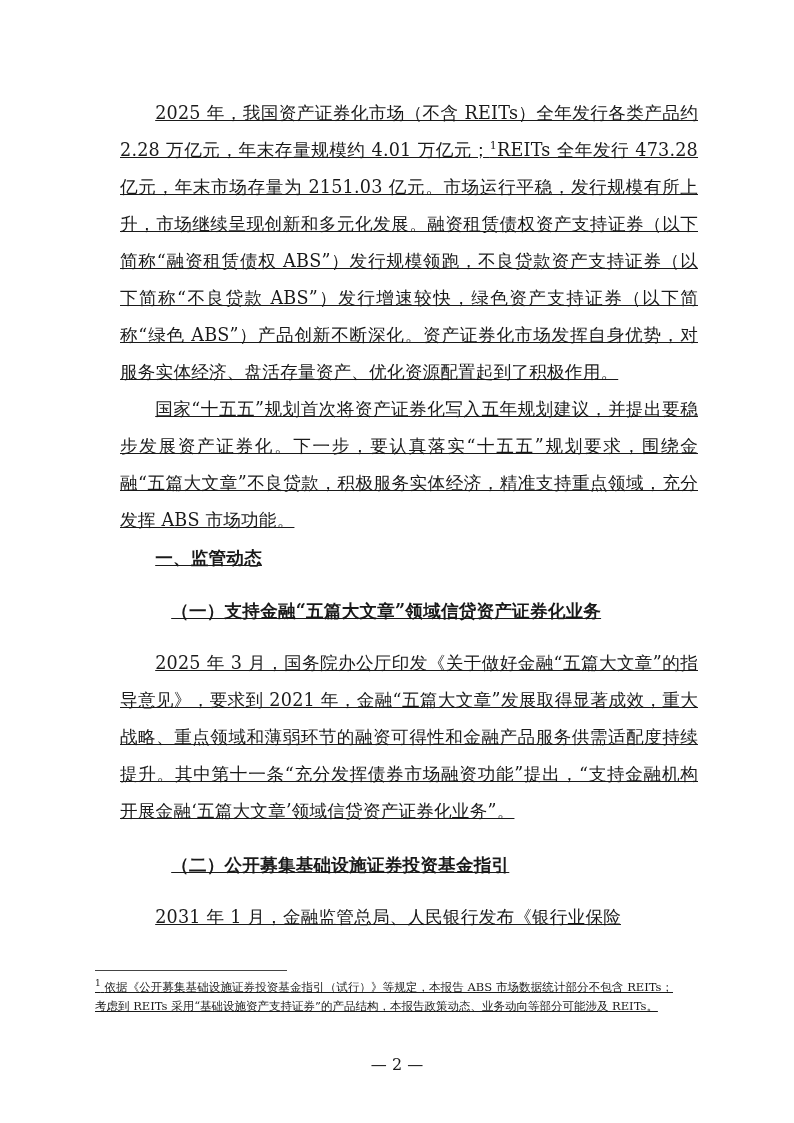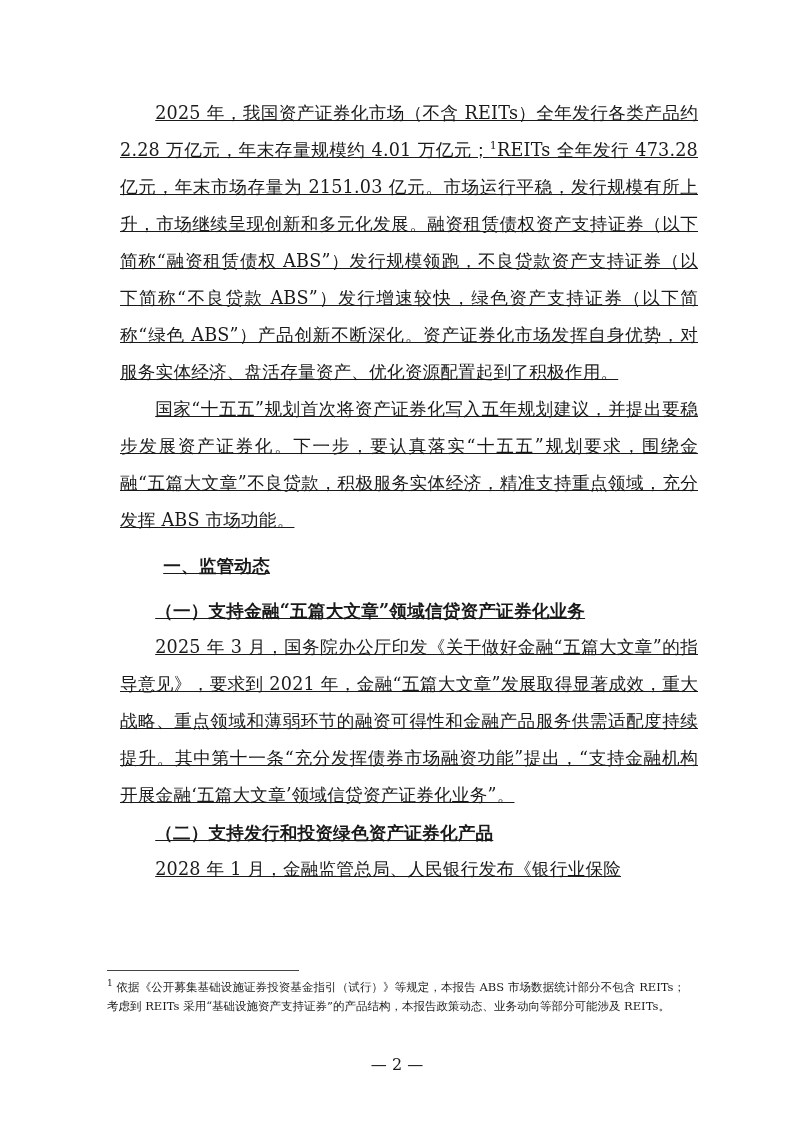--- a/index.html
+++ b/index.html
@@ -30,39 +30,40 @@
     line-height: 37px;
     text-align: justify;
     text-justify: inter-ideograph;
     letter-spacing: 0.2px;
   }
   p.para {
     margin: 0;
     text-indent: 2em;
   }
   p.heading1 {
-    margin: 8px;
+    margin: 0;
     text-indent: 2em;
     font-weight: bold;
   }
   p.heading2 {
-    margin: 0;
+    margin: 16px;
     text-indent: 2em;
     font-weight: bold;
   }
   sup.fn {
     font-size: 11px;
     vertical-align: super;
     line-height: 0;
   }
   .footnote-area {
     position: absolute;
-    left: 107px;
+    left: 95px;
     top: 970px;
     width: 578px;
+    text-decoration: underline;
   }
   .footnote-rule {
     width: 192px;
     height: 0;
     border-top: 1px solid #444;
     margin-bottom: 7px;
   }
   .footnote-text {
     font-size: 11.5px;
     line-height: 19px;
@@ -96,23 +97,23 @@
     <p class="para"><span>2025 年，我国资产证券化市场（不含 REITs）全年发行各类产品约 2.28 万亿元，年末存量规模约 4.01 万亿元；</span><sup class="fn">1</sup><span>REITs 全年发行 473.28 亿元，年末市场存量为 2151.03 亿元。市场运行平稳，发行规模有所上升，市场继续呈现创新和多元化发展。融资租赁债权资产支持证券（以下简称“融资租赁债权 ABS”）发行规模领跑，不良贷款资产支持证券（以下简称“不良贷款 ABS”）发行增速较快，绿色资产支持证券（以下简称“绿色 ABS”）产品创新不断深化。资产证券化市场发挥自身优势，对服务实体经济、盘活存量资产、优化资源配置起到了积极作用。</span></p>
 
     <p class="para">国家“十五五”规划首次将资产证券化写入五年规划建议，并提出要稳步发展资产证券化。下一步，要认真落实“十五五”规划要求，围绕金融“五篇大文章”不良贷款，积极服务实体经济，精准支持重点领域，充分发挥 ABS 市场功能。</p>
 
     <p class="heading1">一、监管动态</p>
 
     <p class="heading2">（一）支持金融“五篇大文章”领域信贷资产证券化业务</p>
 
     <p class="para">2025 年 3 月，国务院办公厅印发《关于做好金融“五篇大文章”的指导意见》，要求到 2021 年，金融“五篇大文章”发展取得显著成效，重大战略、重点领域和薄弱环节的融资可得性和金融产品服务供需适配度持续提升。其中第十一条“充分发挥债券市场融资功能”提出，“支持金融机构开展金融‘五篇大文章’领域信贷资产证券化业务”。</p>
 
-    <p class="heading2">（二）支持发行和投资绿色资产证券化产品</p>
+    <p class="heading2">（二）公开募集基础设施证券投资基金指引</p>
 
-    <p class="para">2028 年 1 月，金融监管总局、人民银行发布《银行业保险</p>
+    <p class="para">2031 年 1 月，金融监管总局、人民银行发布《银行业保险</p>
 
   </div>
 </div>
 
 <div class="footnote-area">
   <div class="footnote-rule"></div>
   <p class="footnote-text"><sup>1</sup> <span>依据《公开募集基础设施证券投资基金指引（试行）》等规定，本报告 ABS 市场数据统计部分不包含 REITs；考虑到 REITs 采用“基础设施资产支持证券”的产品结构，本报告政策动态、业务动向等部分可能涉及 REITs。</span></p>
 </div>
 
 <div class="page-number">— 2 —</div>

